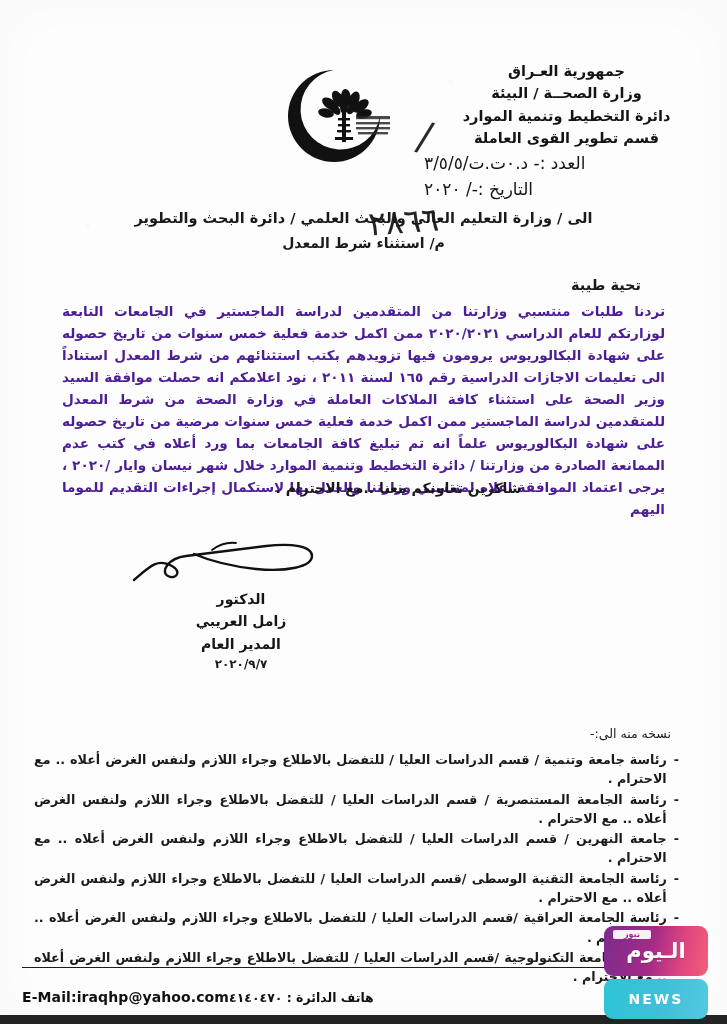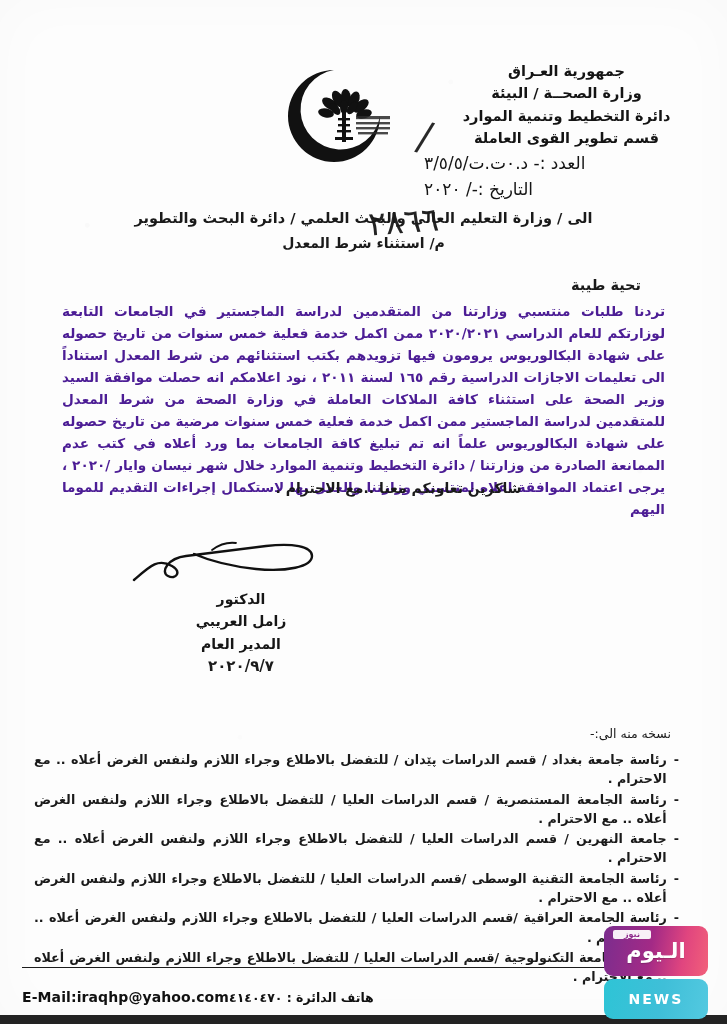--- a/index.html
+++ b/index.html
@@ -183,21 +183,21 @@
     position: relative;
   }
   .sig-lines {
     font-weight: bold;
     font-size: 14px;
     line-height: 1.6;
     color: #161616;
   }
   .sig-date {
     font-weight: bold;
-    font-size: 15px;
+    font-size: 12px;
     letter-spacing: 1px;
     margin-top: 2px;
     direction: ltr;
     unicode-bidi: bidi-override;
   }
 
   
   .cc-head {
     position: absolute;
     top: 726px;
@@ -401,21 +401,21 @@
       <div>زامل العريبي</div>
       <div>المدير العام</div>
     </div>
     <div class="sig-date">٢٠٢٠/٩/٧</div>
   </div>
 
   <div class="cc-head">نسخه منه الى:-</div>
   <div class="cc-list">
     <div class="cc-item">
       <span class="cc-dash">-</span>
-      <span class="cc-text">رئاسة جامعة بغداد / قسم الدراسات پێدان / للتفضل بالاطلاع وجراء اللازم ولنفس الغرض أعلاه .. مع الاحترام .</span>
+      <span class="cc-text">رئاسة جامعة وتنمية / قسم الدراسات العليا / للتفضل بالاطلاع وجراء اللازم ولنفس الغرض أعلاه .. مع الاحترام .</span>
     </div>
     <div class="cc-item">
       <span class="cc-dash">-</span>
       <span class="cc-text">رئاسة الجامعة المستنصرية / قسم الدراسات العليا / للتفضل بالاطلاع وجراء اللازم ولنفس الغرض أعلاه .. مع الاحترام .</span>
     </div>
     <div class="cc-item">
       <span class="cc-dash">-</span>
       <span class="cc-text">جامعة النهرين / قسم الدراسات العليا / للتفضل بالاطلاع وجراء اللازم ولنفس الغرض أعلاه .. مع الاحترام .</span>
     </div>
     <div class="cc-item">

